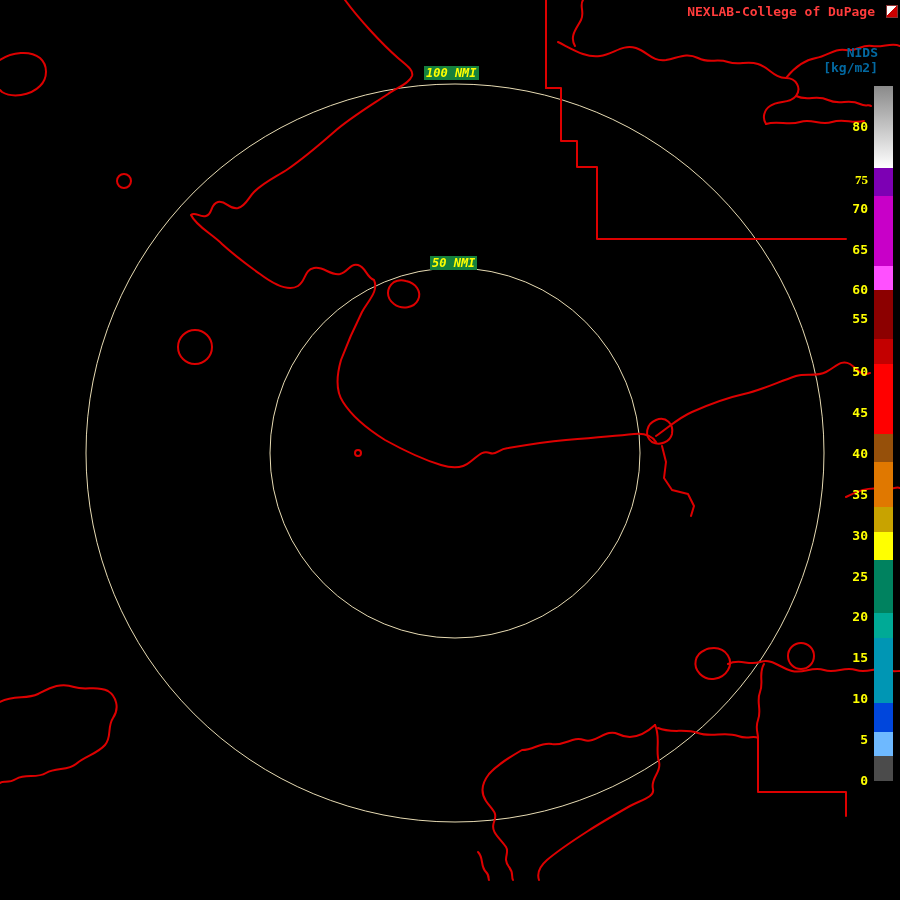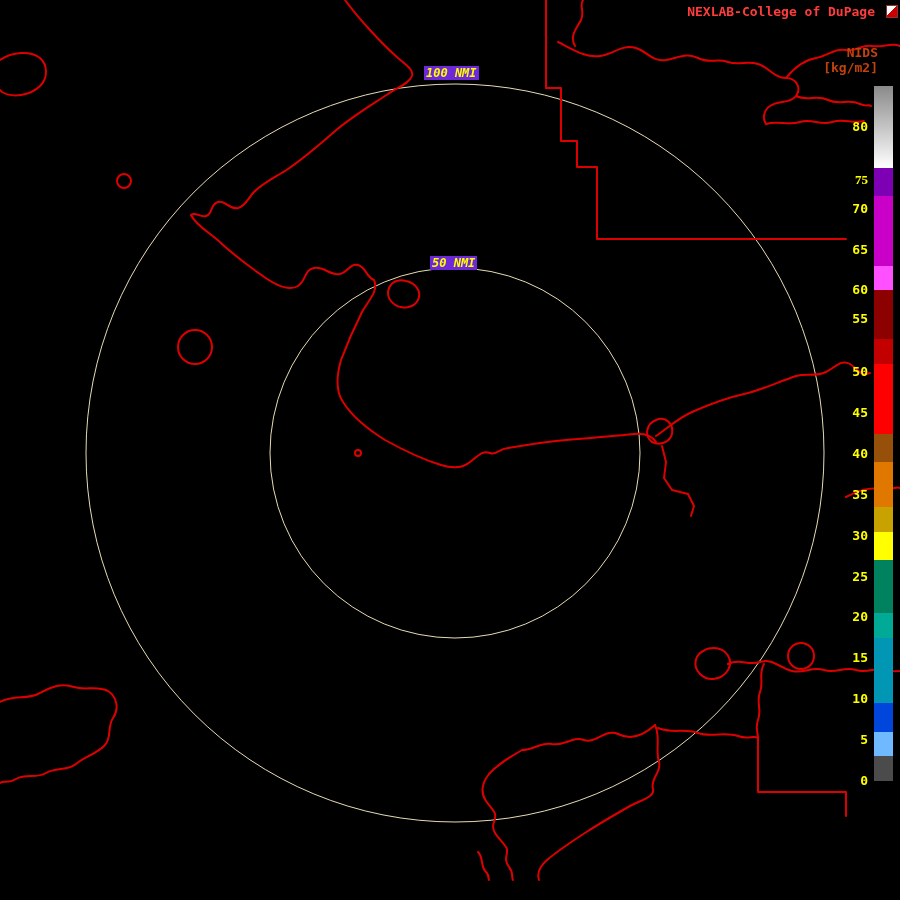--- a/index.html
+++ b/index.html
@@ -5,36 +5,36 @@
   * { margin:0; padding:0; box-sizing:border-box; }
   html,body { background:#000; }
   .stage {
     position:relative; width:900px; height:900px; background:#000; overflow:hidden;
     font-family:"DejaVu Sans Mono","Liberation Mono",monospace;
   }
   .map-svg { position:absolute; left:0; top:0; z-index:1; }
   .overlay { position:absolute; inset:0; z-index:2; pointer-events:none; }
   .ring-label {
     position:absolute; color:#ffff00; font-size:12px; font-weight:bold; font-style:italic;
-    background:#6d28d9; padding:0 2px; white-space:nowrap;
+    background:#15803d; padding:0 2px; white-space:nowrap;
   }
   #ring-label-outer { left:424px; top:66px; }
   #ring-label-inner { left:430px; top:256px; }
   .brand {
     position:absolute; top:4px; right:2px; z-index:4; display:flex; align-items:center; gap:11px;
     color:#ff3c3c; font-size:13px; font-weight:bold; white-space:nowrap;
   }
   .logo {
     display:inline-block; width:12px; height:13px;
     background:linear-gradient(135deg,#ffffff 45%,#cc0000 45%);
     border:1px solid #883333;
   }
   .cb-head {
     position:absolute; top:45px; right:22px; z-index:4; text-align:right;
-    color:#c2410c; font-size:13px; font-weight:bold; line-height:15px; white-space:nowrap;
+    color:#0369a1; font-size:13px; font-weight:bold; line-height:15px; white-space:nowrap;
   }
   .colorbar-layer { position:absolute; inset:0; z-index:3; }
   .cb-seg { position:absolute; left:874px; width:19px; }
   .cb-tick {
     position:absolute; right:32px; color:#ffff00; font-size:13px; font-weight:bold;
     line-height:16px; text-align:right;
   }
   .footer {
     position:absolute; left:0; right:0; top:879px; z-index:4; text-align:center;
     color:#ededed; font-size:13px; font-weight:bold; letter-spacing:2.5px; white-space:nowrap;

